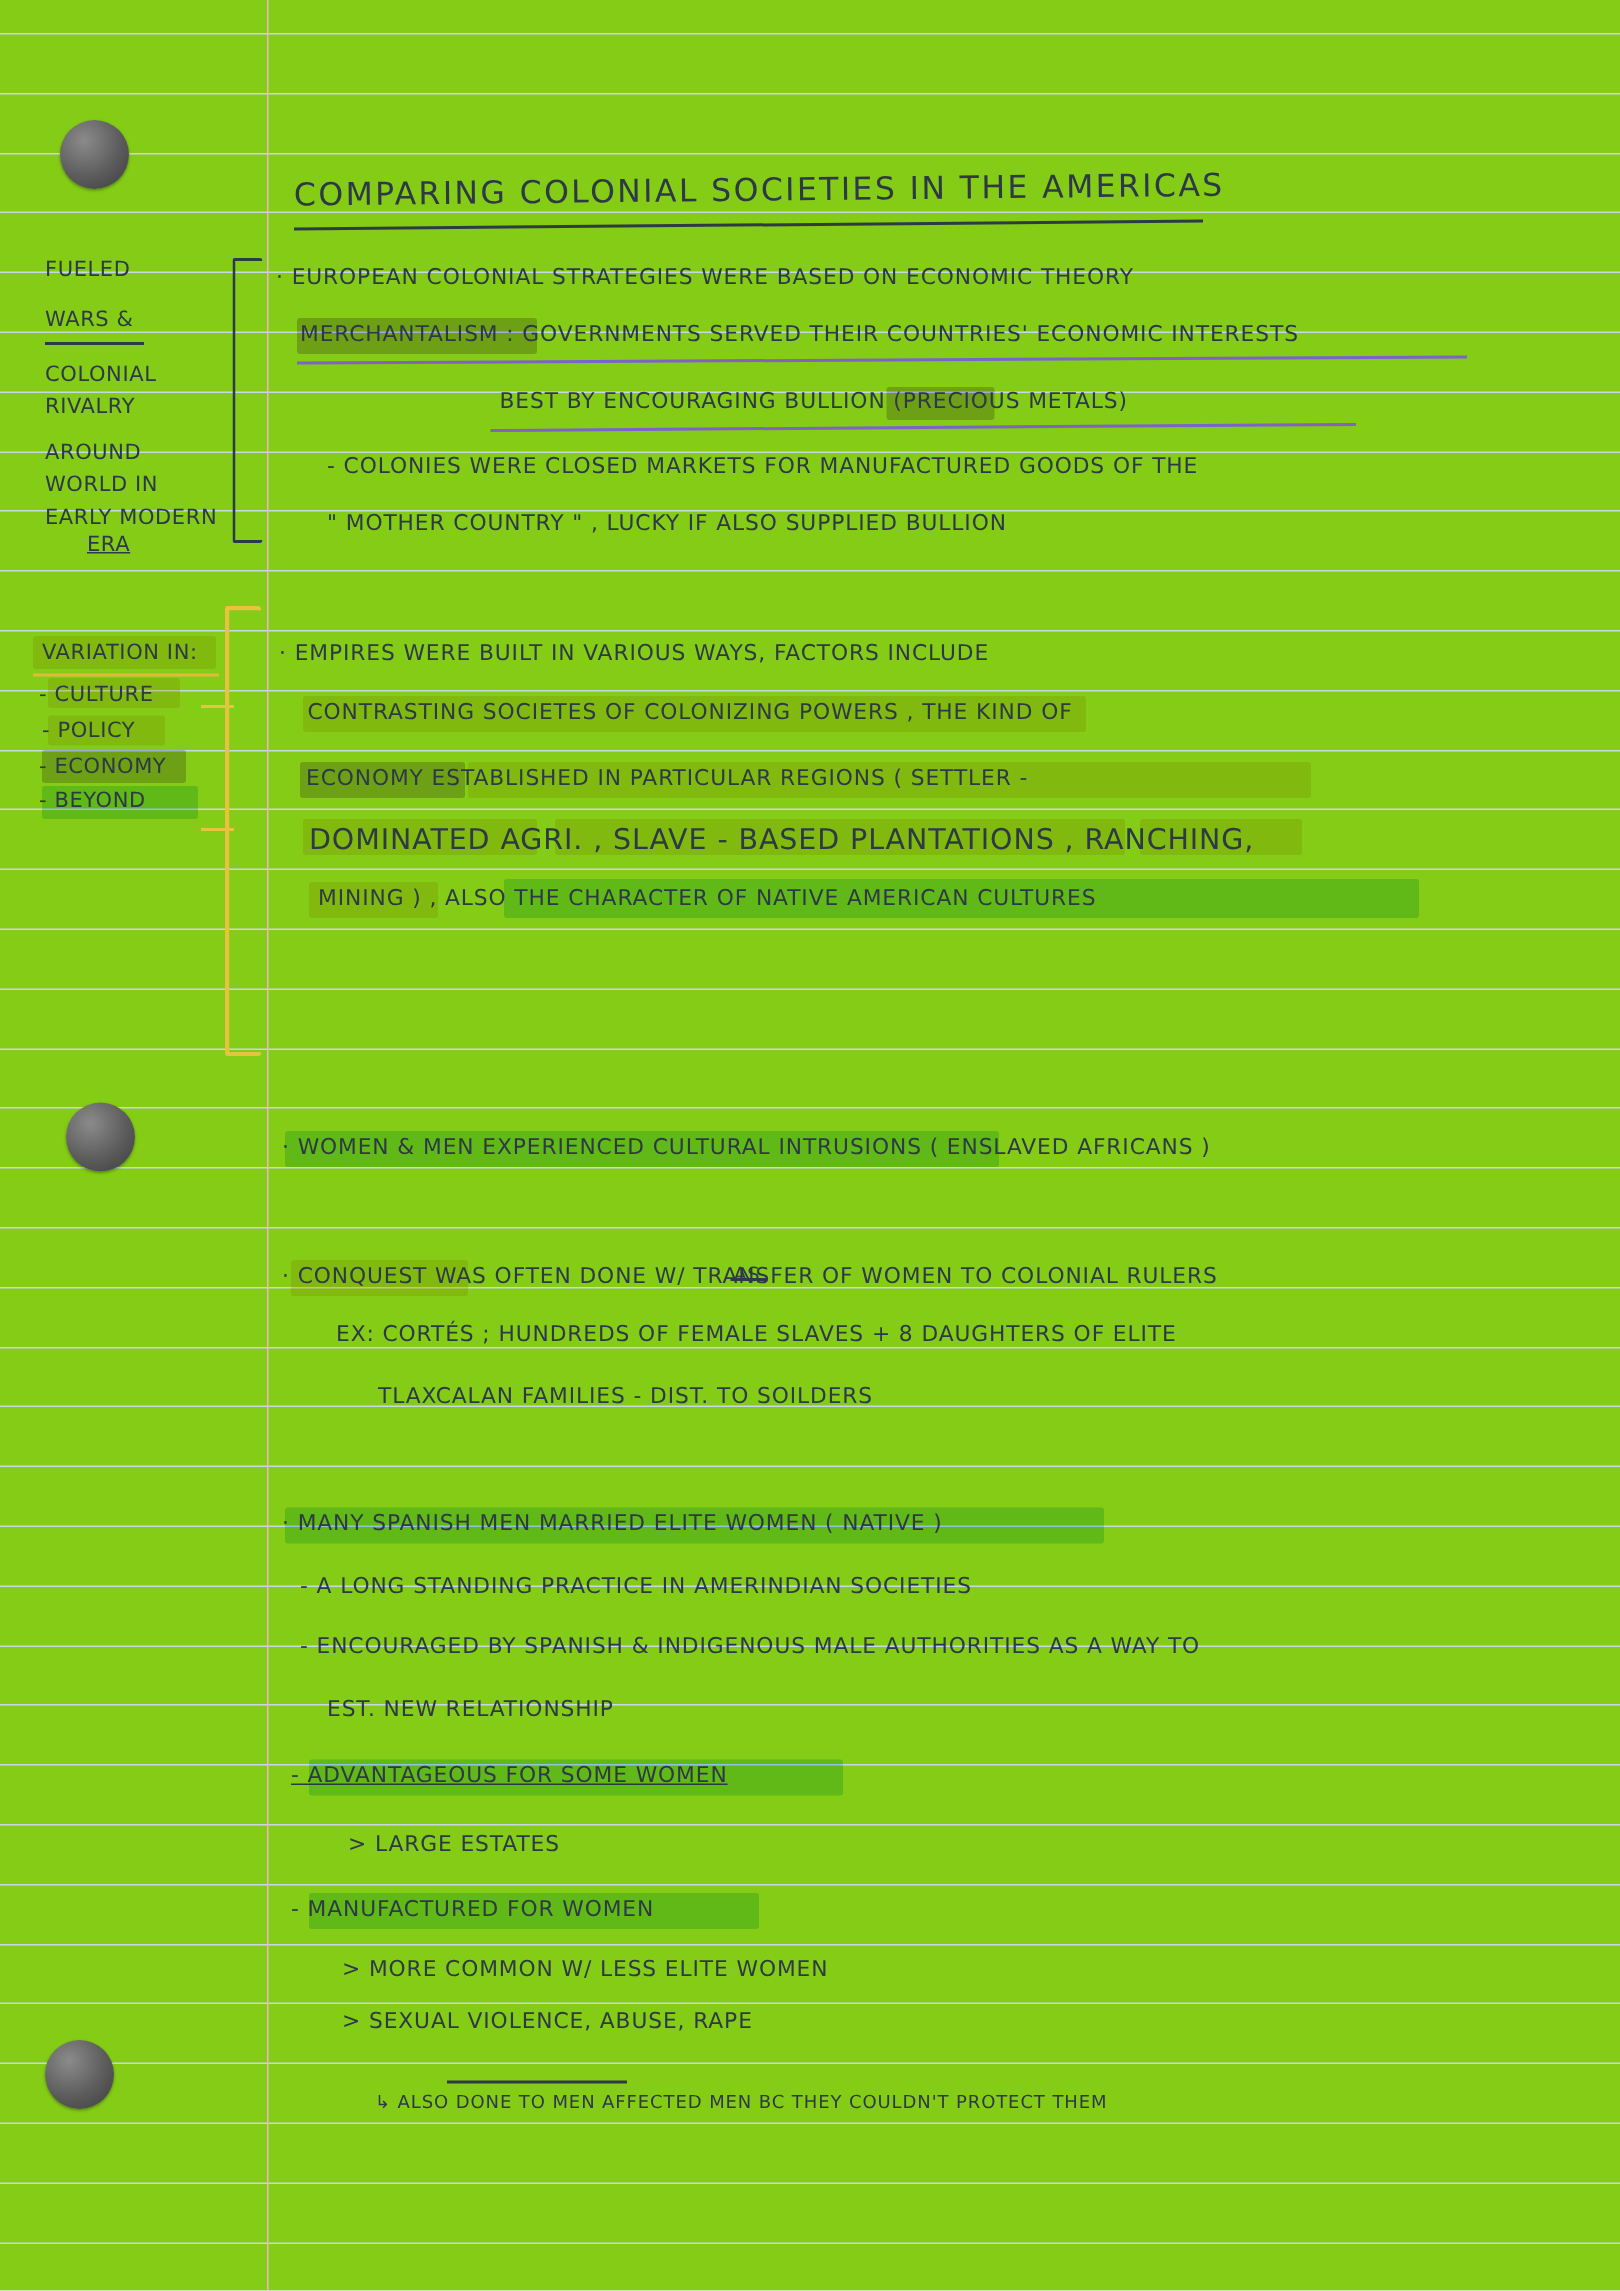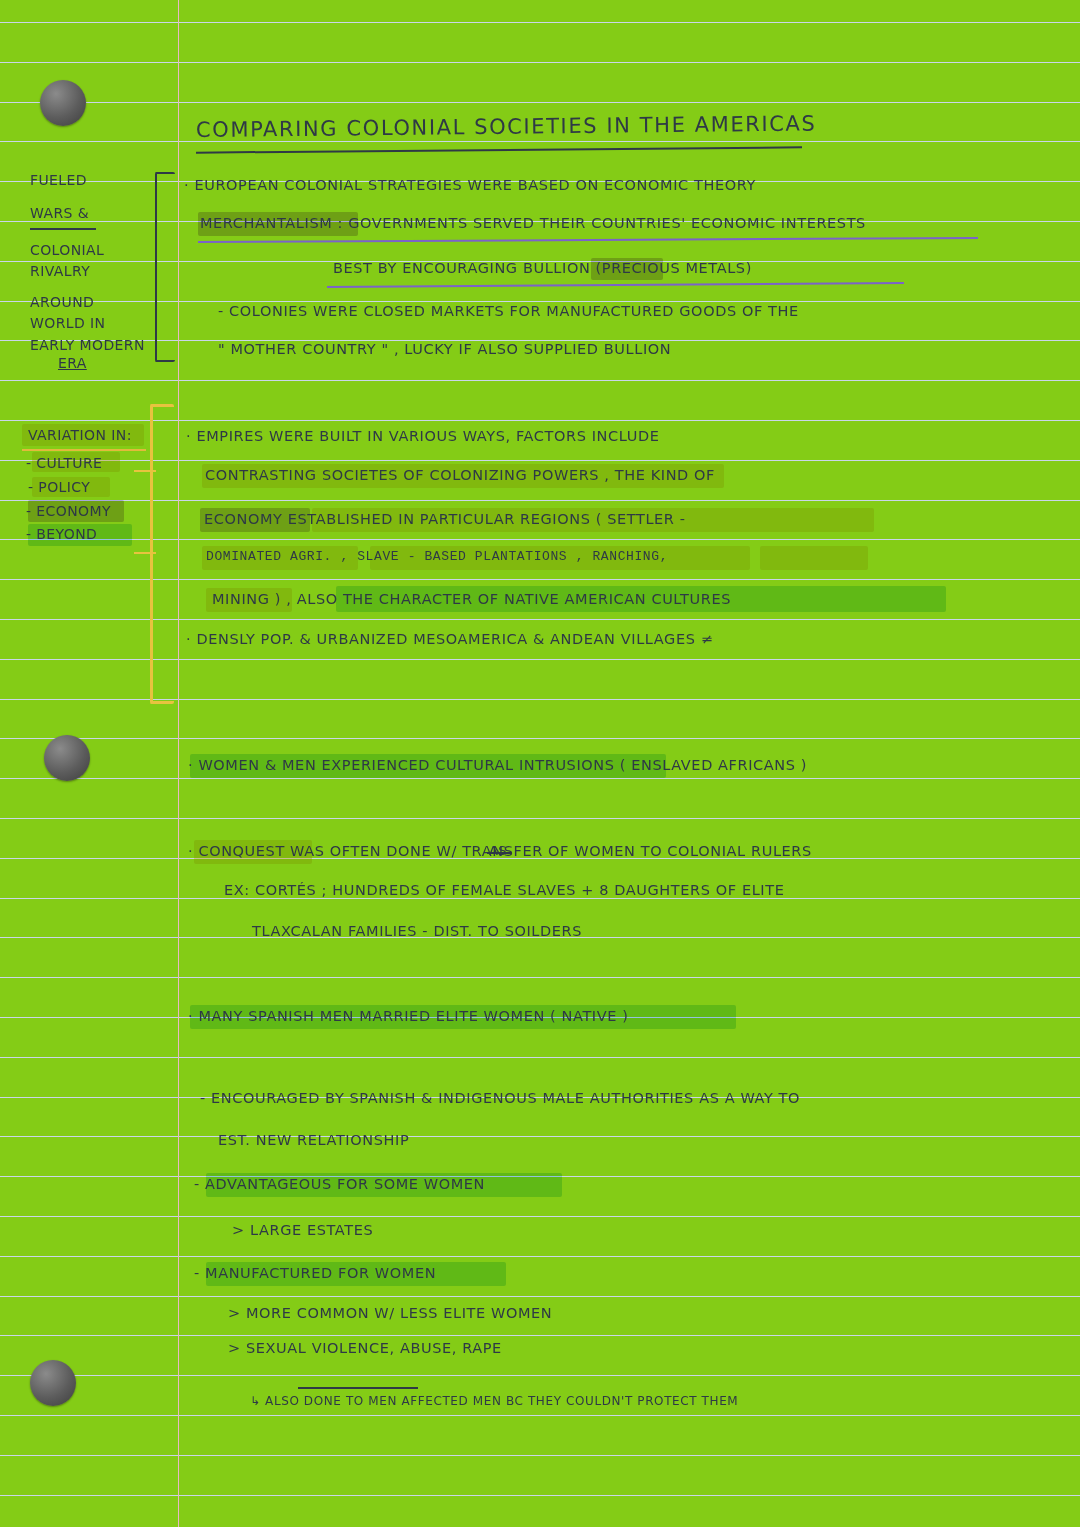--- a/index.html
+++ b/index.html
@@ -191,48 +191,48 @@
   <div class="hl yellow" style="left:202px; top:464px; width:522px; height:24px;"></div>
   <div class="hw" style="left:205px; top:467px; font-size:14.5px;">CONTRASTING SOCIETES OF COLONIZING POWERS , THE KIND OF</div>
 
   <div class="hl purple" style="left:200px; top:508px; width:110px; height:24px;"></div>
   <div class="hl yellow" style="left:312px; top:508px; width:562px; height:24px;"></div>
   <div class="hw" style="left:204px; top:511px; font-size:14.5px;">ECONOMY ESTABLISHED IN PARTICULAR REGIONS ( SETTLER -</div>
 
   <div class="hl yellow" style="left:202px; top:546px; width:156px; height:24px;"></div>
   <div class="hl yellow" style="left:370px; top:546px; width:380px; height:24px;"></div>
   <div class="hl yellow" style="left:760px; top:546px; width:108px; height:24px;"></div>
-  <div class="hw" style="left:206px; top:549px; font-size:13px;font-family:Liberation Mono, monospace;">DOMINATED AGRI. , SLAVE - BASED PLANTATIONS , RANCHING,</div>
+  <div class="hw" style="left:206px; top:549px; font-size:19px;">DOMINATED AGRI. , SLAVE - BASED PLANTATIONS , RANCHING,</div>
 
   <div class="hl yellow" style="left:206px; top:588px; width:86px; height:24px;"></div>
   <div class="hl blue" style="left:336px; top:586px; width:610px; height:26px;"></div>
   <div class="hw" style="left:212px; top:591px; font-size:14.5px;">MINING ) , ALSO THE CHARACTER OF NATIVE AMERICAN CULTURES</div>
 
-  <div class="hw" style="left:186px; top:631px; font-size:14.5px;">· DENSLY POP. &amp; URBANIZED MESOAMERICA &amp; ANDEAN VILLAGES ≠</div>
 
   <div class="hl blue" style="left:190px; top:754px; width:476px; height:24px;"></div>
   <div class="hw" style="left:188px; top:757px; font-size:14.5px;">· WOMEN &amp; MEN EXPERIENCED CULTURAL INTRUSIONS  ( ENSLAVED AFRICANS )</div>
 
 
   <div class="hl yellow" style="left:194px; top:840px; width:118px; height:24px;"></div>
   <div class="hw" style="left:188px; top:843px; font-size:14.5px;">· CONQUEST WAS OFTEN DONE W/ TRANSFER OF WOMEN TO COLONIAL RULERS</div>
   <div class="hw tiny" style="left:489px; top:843px; color:#2e3946;">AS</div>
   <div class="strike" style="left:487px; top:852px; width:24px;"></div>
 
   <div class="hw" style="left:224px; top:882px; font-size:14.5px;">EX: CORTÉS ; HUNDREDS OF FEMALE SLAVES + 8 DAUGHTERS OF ELITE</div>
   <div class="hw" style="left:252px; top:923px; font-size:14.5px;">TLAXCALAN FAMILIES - DIST. TO SOILDERS</div>
 
   <div class="hl blue" style="left:190px; top:1005px; width:546px; height:24px;"></div>
   <div class="hw" style="left:188px; top:1008px; font-size:14.5px;">· MANY SPANISH MEN MARRIED ELITE WOMEN ( NATIVE )</div>
 
+  <div class="hw" style="left:200px; top:1050px; font-size:14.5px;">- A LONG STANDING PRACTICE IN AMERINDIAN SOCIETIES</div>
   <div class="hw" style="left:200px; top:1090px; font-size:14.5px;">- ENCOURAGED BY SPANISH &amp; INDIGENOUS MALE AUTHORITIES AS A WAY TO</div>
   <div class="hw" style="left:218px; top:1132px; font-size:14.5px;">EST. NEW RELATIONSHIP</div>
 
   <div class="hl blue" style="left:206px; top:1173px; width:356px; height:24px;"></div>
-  <div class="hw" style="left:194px; top:1176px; font-size:14.5px;">- ADVANTAGEOUS FOR SOME WOMEN</div>
+  <div class="hw" style="left:194px; top:1176px; font-size:14.5px;text-decoration:underline;">- ADVANTAGEOUS FOR SOME WOMEN</div>
 
   <div class="hw" style="left:232px; top:1222px; font-size:14.5px;">&gt; LARGE ESTATES</div>
 
   <div class="hl blue" style="left:206px; top:1262px; width:300px; height:24px;"></div>
   <div class="hw" style="left:194px; top:1265px; font-size:14.5px;">- MANUFACTURED FOR WOMEN</div>
 
   <div class="hw" style="left:228px; top:1305px; font-size:14.5px;">&gt; MORE COMMON W/ LESS ELITE WOMEN</div>
   <div class="hw" style="left:228px; top:1340px; font-size:14.5px;">&gt; SEXUAL VIOLENCE, ABUSE, RAPE</div>
   <div class="hw" style="left:250px; top:1394px; font-size:12px;">↳ ALSO DONE TO MEN AFFECTED MEN BC THEY COULDN'T PROTECT THEM</div>
   <div class="strike" style="left:298px; top:1387px; width:120px;"></div>

